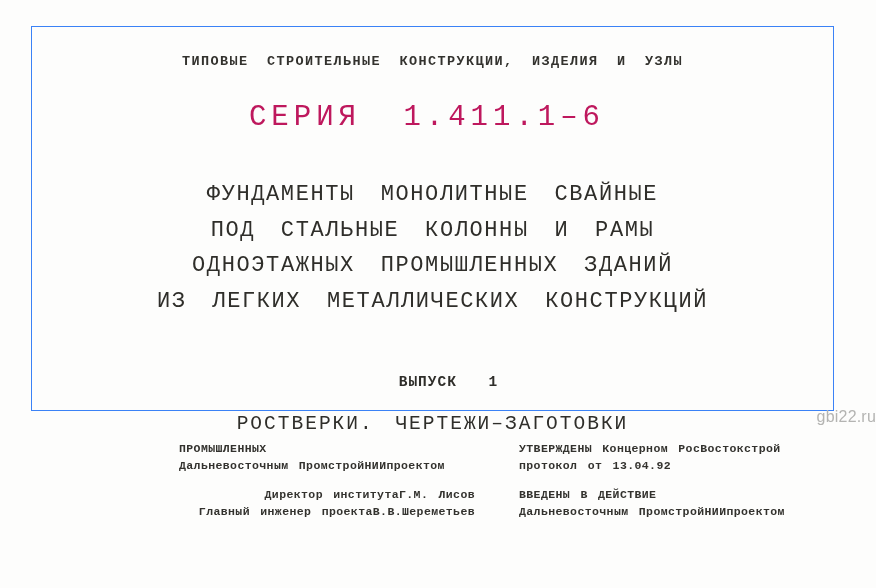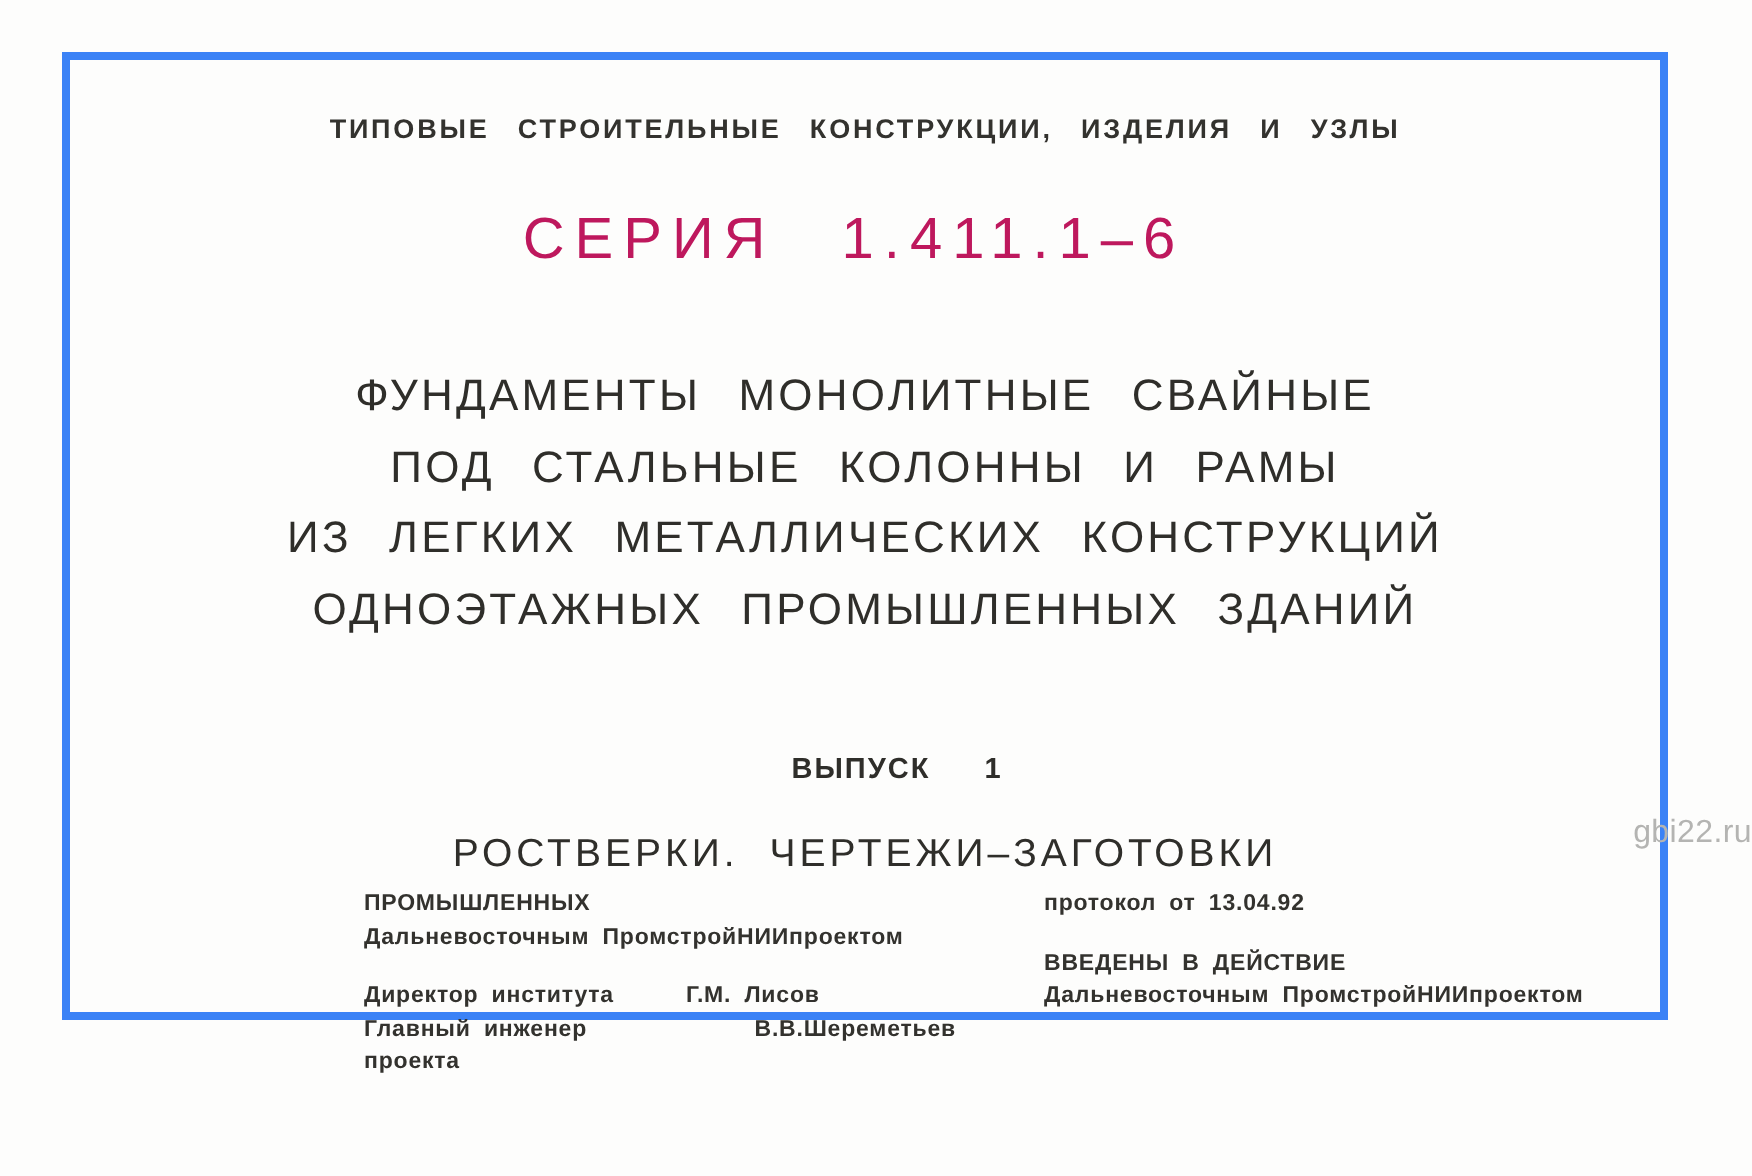--- a/index.html
+++ b/index.html
@@ -21,22 +21,23 @@
     position: absolute;
     inset: 0;
   }
 
   
   .frame {
     position: absolute;
     left: 31px;
     top: 26px;
     width: 803px;
-    height: 484px;
-    border: 4px solid #3b82f6;
+    height: 385px;
+    border: 1px solid #3b82f6;
+    font-family: Liberation Mono, monospace;
   }
 
   .caption {
     position: absolute;
     top: 27px;
     left: 0; right: 0;
     text-align: center;
     font-size: 13.5px;
     font-weight: bold;
     letter-spacing: 1.4px;
@@ -106,23 +107,22 @@
     color: #33322e;
   }
 
   .footer-left  { left: 147px; top: 414px; width: 320px; }
   .footer-right { left: 487px; top: 414px; width: 300px; }
 
   .block-gap { height: 13px; }
 
   .sign-row {
     display: flex;
-    justify-content: flex-start;
+    justify-content: flex-end;
     width: 296px;
-    gap: 36px;
   }
 
   .watermark {
     position: absolute;
     top: 408px;
     right: 0px;
     font-size: 16px;
     font-weight: normal;
     letter-spacing: 0.2px;
     color: #b4b4b2;
@@ -135,22 +135,22 @@
 
   <div class="frame">
 
     <div class="caption">ТИПОВЫЕ  СТРОИТЕЛЬНЫЕ  КОНСТРУКЦИИ, ИЗДЕЛИЯ  И  УЗЛЫ</div>
 
     <div class="series">СЕРИЯ  1.411.1–6</div>
 
     <div class="title-block">
       <div class="t-line">ФУНДАМЕНТЫ  МОНОЛИТНЫЕ  СВАЙНЫЕ</div>
       <div class="t-line">ПОД  СТАЛЬНЫЕ  КОЛОННЫ  И  РАМЫ</div>
+      <div class="t-line">ОДНОЭТАЖНЫХ  ПРОМЫШЛЕННЫХ  ЗДАНИЙ</div>
       <div class="t-line">ИЗ  ЛЕГКИХ  МЕТАЛЛИЧЕСКИХ  КОНСТРУКЦИЙ</div>
-      <div class="t-line">ОДНОЭТАЖНЫХ  ПРОМЫШЛЕННЫХ  ЗДАНИЙ</div>
     </div>
 
     <div class="issue">ВЫПУСК  1</div>
 
     <div class="subtitle">РОСТВЕРКИ.  ЧЕРТЕЖИ–ЗАГОТОВКИ</div>
 
     <div class="footer-col footer-left">
       <div>ПРОМЫШЛЕННЫХ</div>
       <div>Дальневосточным  ПромстройНИИпроектом</div>
       <div class="block-gap"></div>
@@ -158,20 +158,21 @@
         <span>Директор  института</span>
         <span>Г.М. Лисов</span>
       </div>
       <div class="sign-row">
         <span>Главный  инженер  проекта</span>
         <span>В.В.Шереметьев</span>
       </div>
     </div>
 
     <div class="footer-col footer-right">
+      <div>УТВЕРЖДЕНЫ Концерном  РосВостокстрой</div>
       <div>протокол  от  13.04.92</div>
       <div class="block-gap"></div>
       <div>ВВЕДЕНЫ  В  ДЕЙСТВИЕ</div>
       <div>Дальневосточным  ПромстройНИИпроектом</div>
     </div>
 
   </div>
 
   <div class="watermark">gbi22.ru</div>
 

